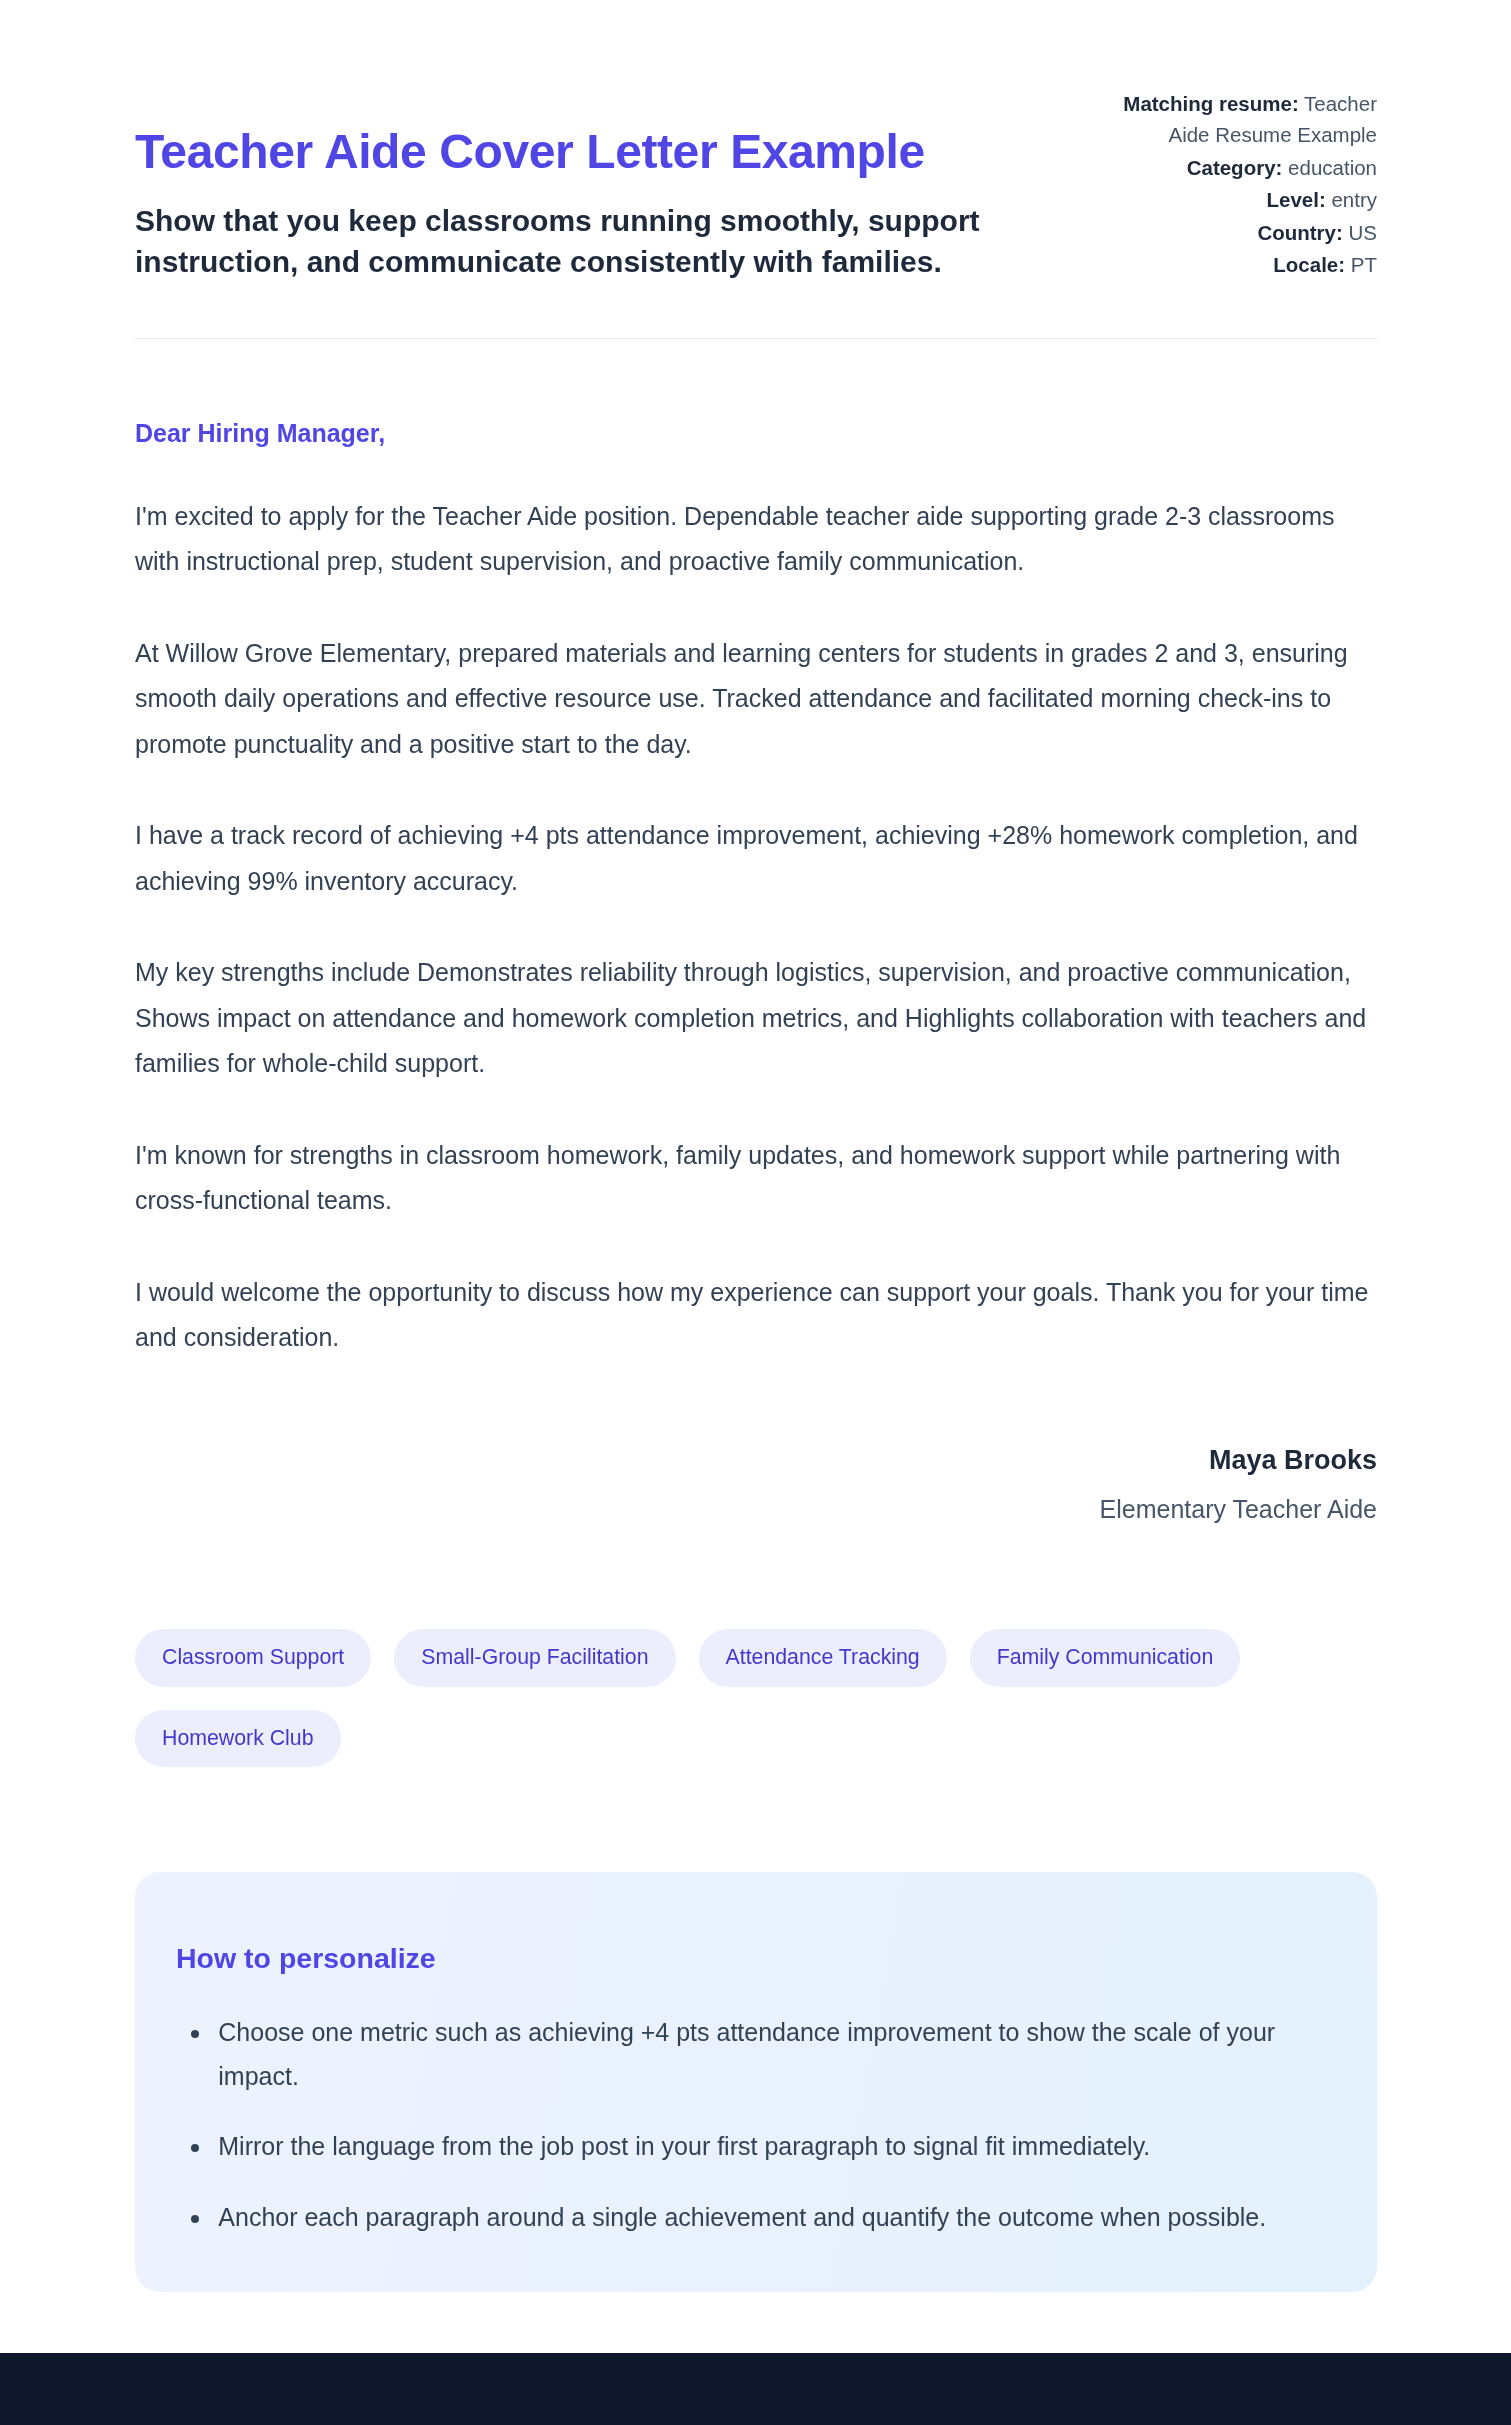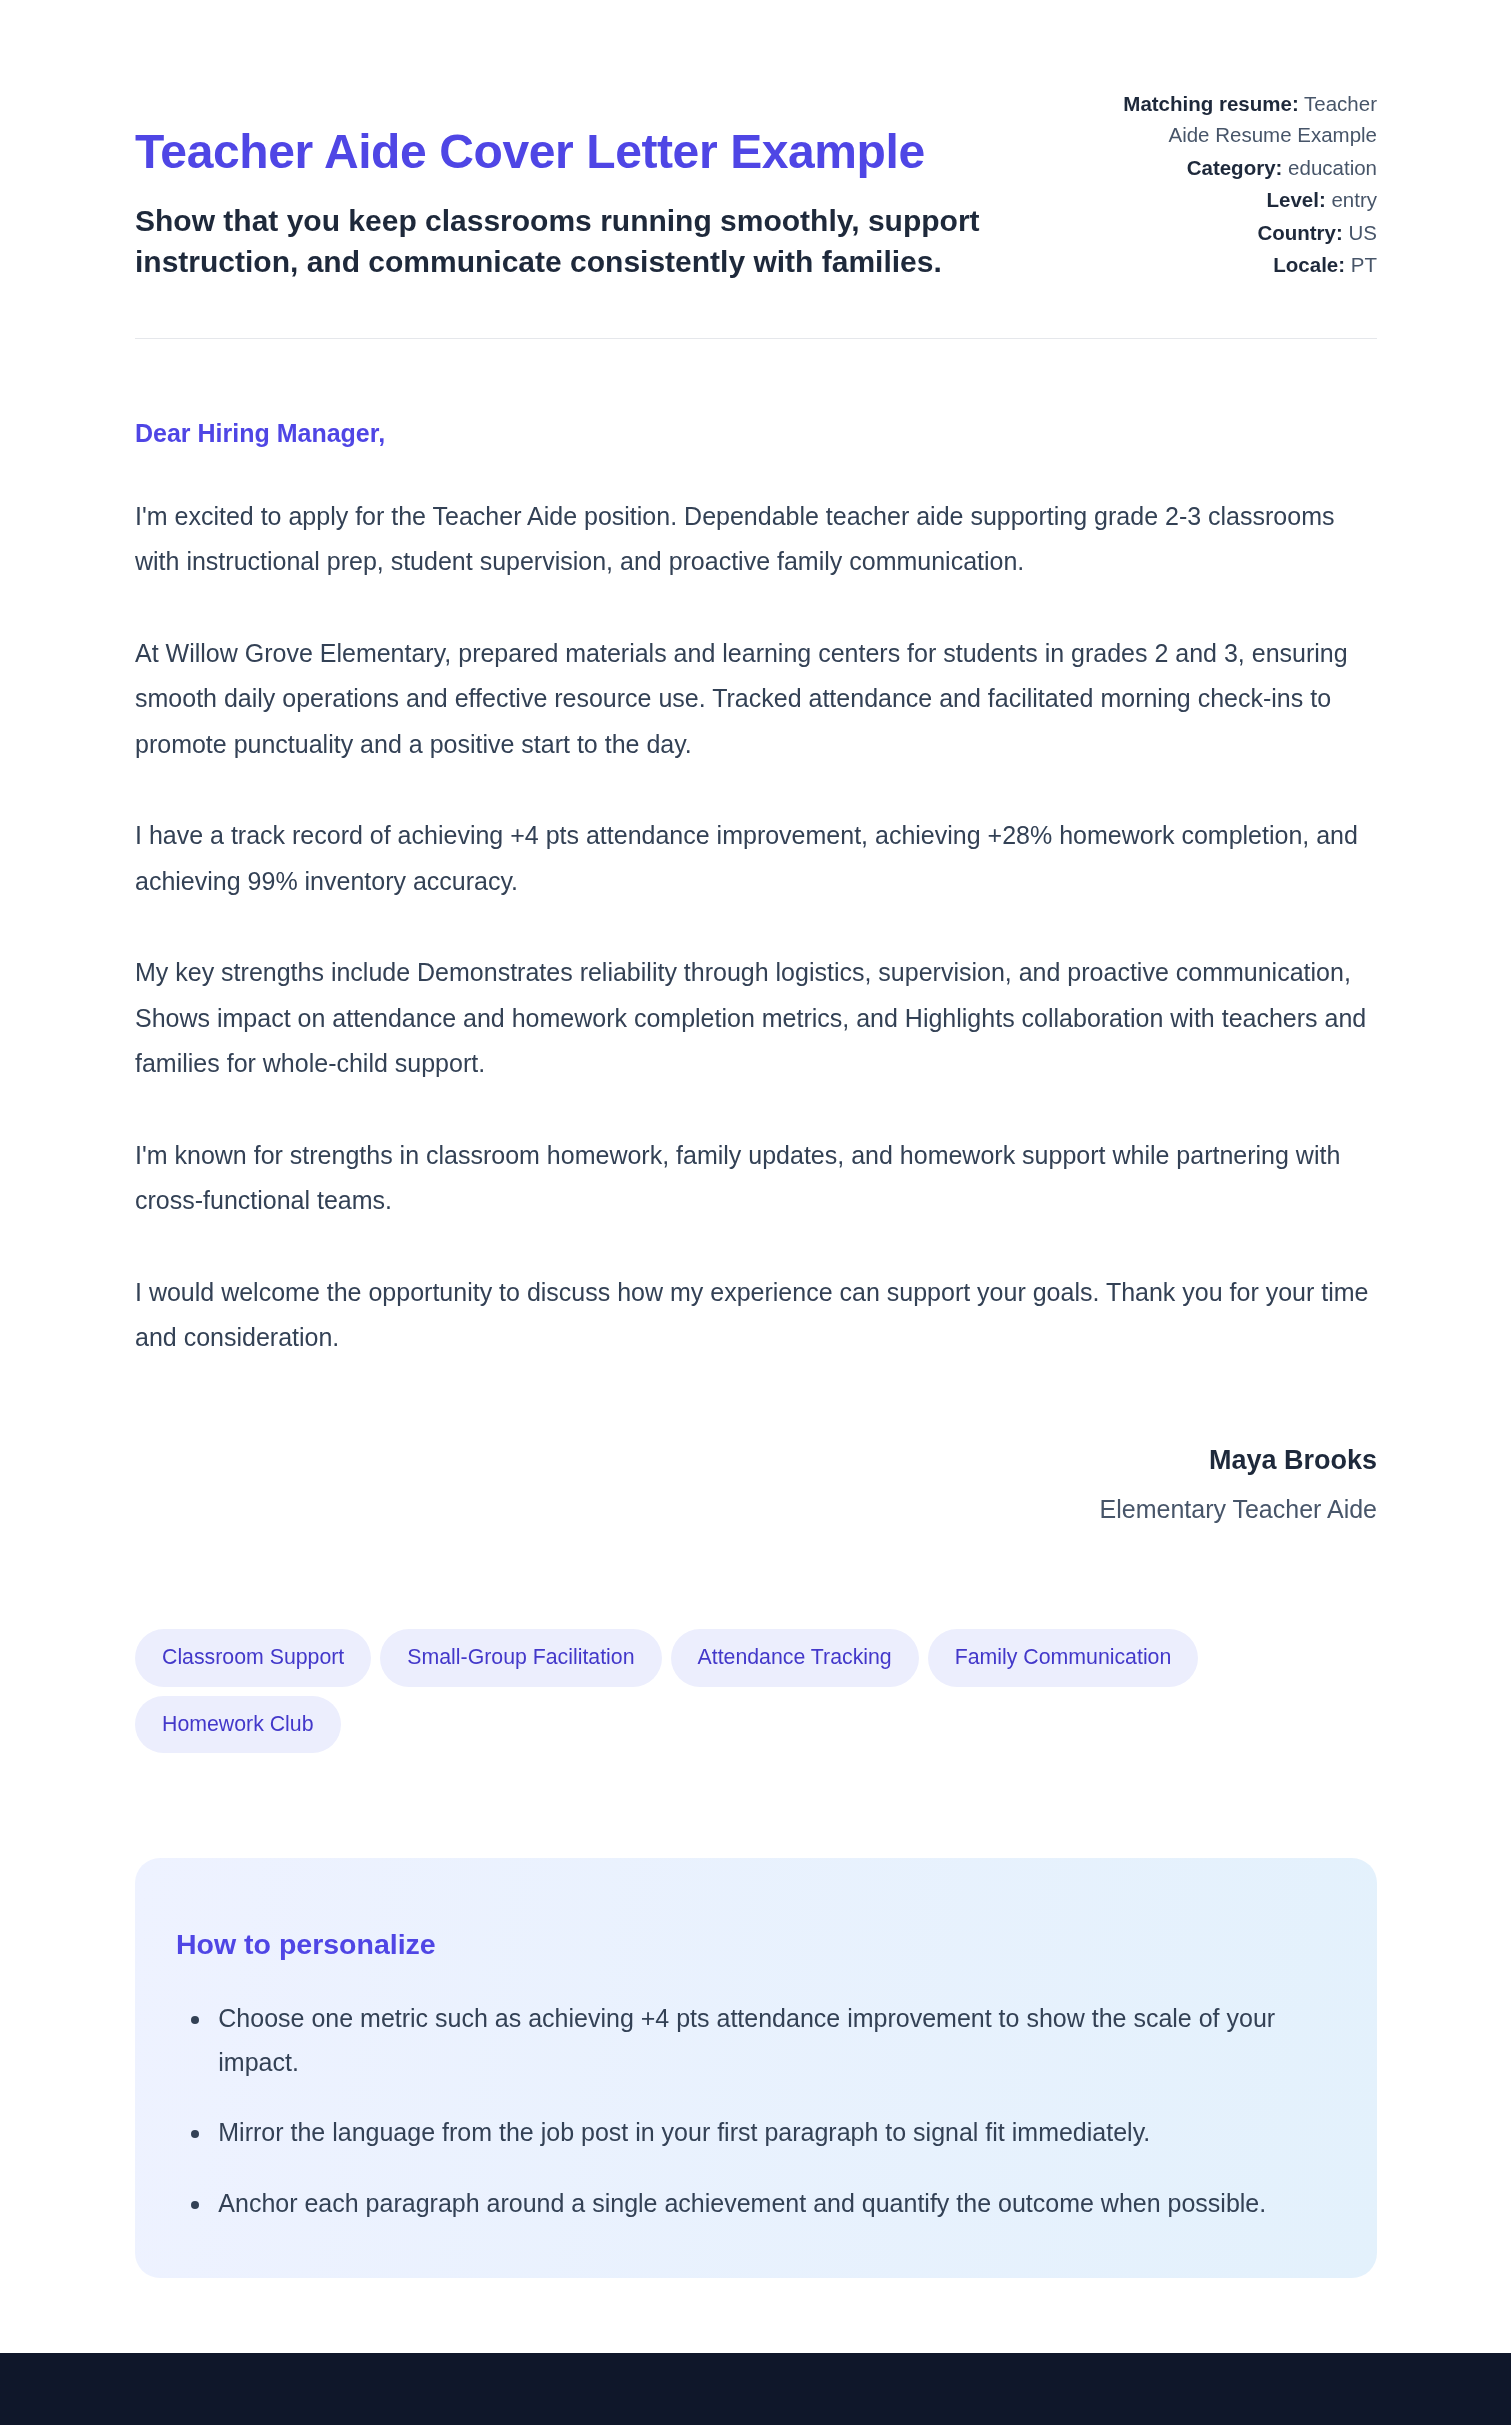--- a/index.html
+++ b/index.html
@@ -74,21 +74,21 @@
     margin-bottom: 46px;
   }
   .signature { margin-top: 84px; text-align: right; }
   .sig-name { font-size: 27px; font-weight: 700; color: #1E293B; }
   .sig-role { margin-top: 19.6px; font-size: 25px; color: #475569; }
   
   .tags {
     margin-top: 105px;
     display: flex;
     flex-wrap: wrap;
-    gap: 9px;
+    gap: 23px;
   }
   .tag {
     display: inline-block;
     background: #ECEEFD;
     color: #4338CA;
     font-size: 21.3px;
     line-height: 1;
     padding: 18px 27px;
     border-radius: 888px;
     white-space: nowrap;

